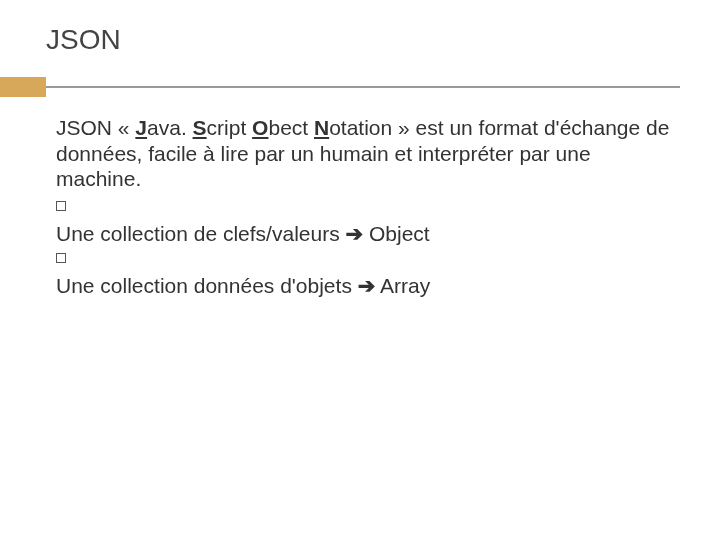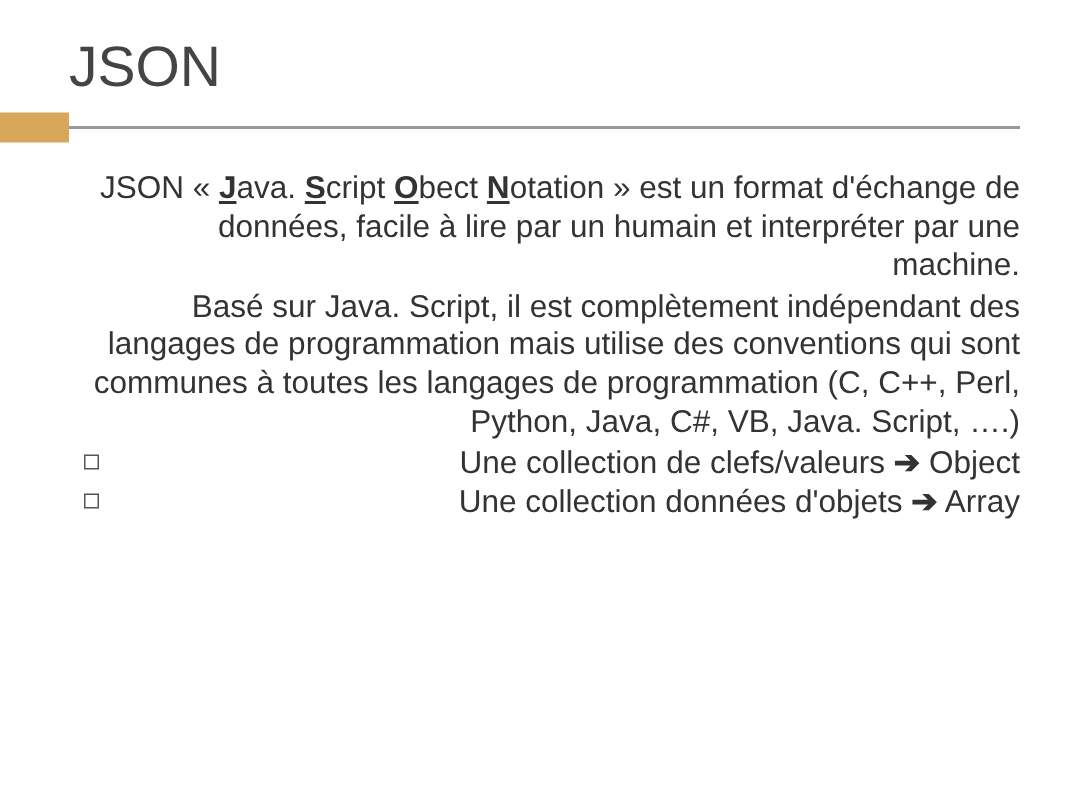--- a/index.html
+++ b/index.html
@@ -8,24 +8,24 @@
     height: 540px;
     background: #fff;
     font-family: Arial, Helvetica, sans-serif;
     color: #222;
     position: relative;
   }
   .slide {
     padding: 24px 40px 20px 40px;
   }
   .title {
-    font-size: 38px;
+    font-size: 28px;
     font-weight: 400;
     color: #444;
-    margin-bottom: 8px;
+    margin-bottom: 21px;
     padding-left: 6px;
   }
   .rule-row {
     display: flex;
     align-items: center;
     margin-bottom: 18px;
     margin-left: -40px;
   }
   .accent {
     width: 46px;
@@ -35,34 +35,34 @@
   .rule {
     flex: 1;
     height: 2px;
     background: #999;
   }
   .body {
     font-size: 21px;
     line-height: 1.22;
     color: #333;
     padding-left: 16px;
-    text-align: right;
   }
   .para {
     margin-bottom: 2px;
   }
   .b { font-weight: 700; }
   .u { text-decoration: underline; }
   .list {
     margin-top: 2px;
   }
   .li {
     display: flex;
     align-items: flex-start;
     gap: 10px;
+    flex-direction: column;
   }
   .bullet {
     display: inline-block;
     width: 10px;
     height: 10px;
     border: 1.5px solid #555;
     margin-top: 7px;
     flex-shrink: 0;
   }
   .li-text { flex: 1; }
@@ -78,21 +78,20 @@
 
   <div class="rule-row">
     <div class="accent"></div>
     <div class="rule"></div>
   </div>
 
   <div class="body">
     <div class="para">
       <span>JSON « </span><span class="b u">J</span><span>ava. </span><span class="b u">S</span><span>cript </span><span class="b u">O</span><span>bect </span><span class="b u">N</span><span>otation » est un format d'échange de données, facile à lire par un humain et interpréter par une machine.</span>
     </div>
-    <div class="para">Basé sur Java. Script, il est complètement indépendant des langages de programmation mais utilise des conventions qui sont communes à toutes les langages de programmation (C, C++, Perl, Python, Java, C#, VB, Java. Script, ….)</div>
     <div class="list">
       <div class="li">
         <span class="bullet"></span>
         <span class="li-text">
           <span>Une collection de clefs/valeurs</span>
           <span class="arrow">➔</span>
           <span>Object</span>
         </span>
       </div>
       <div class="li">

